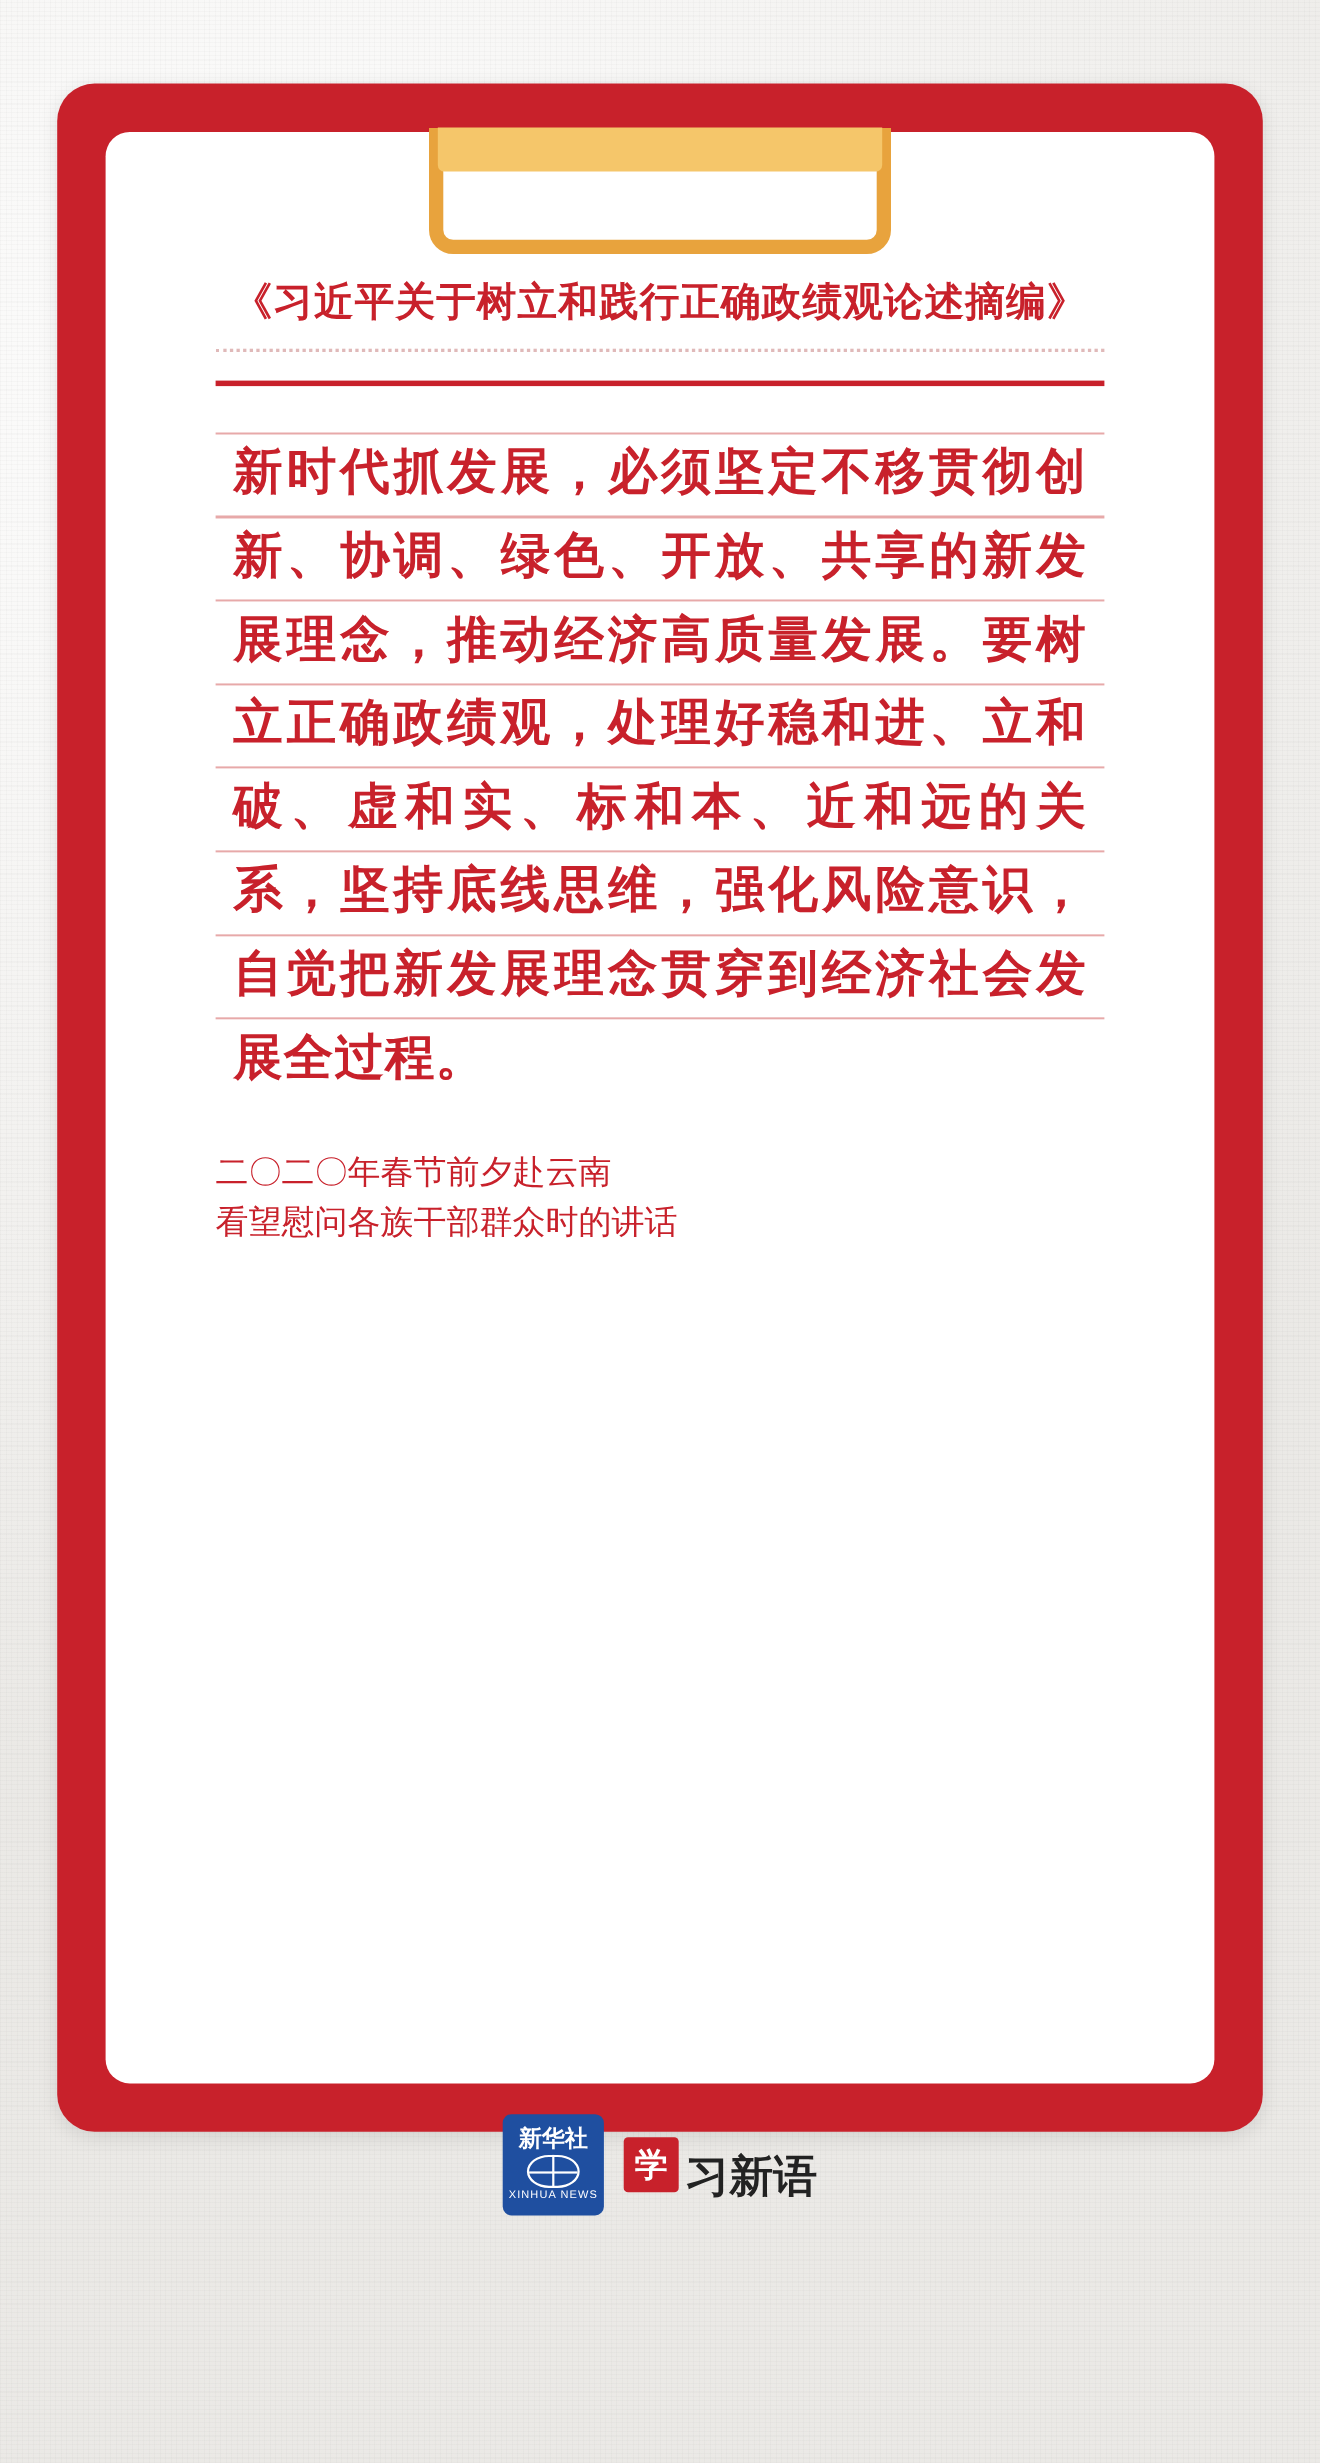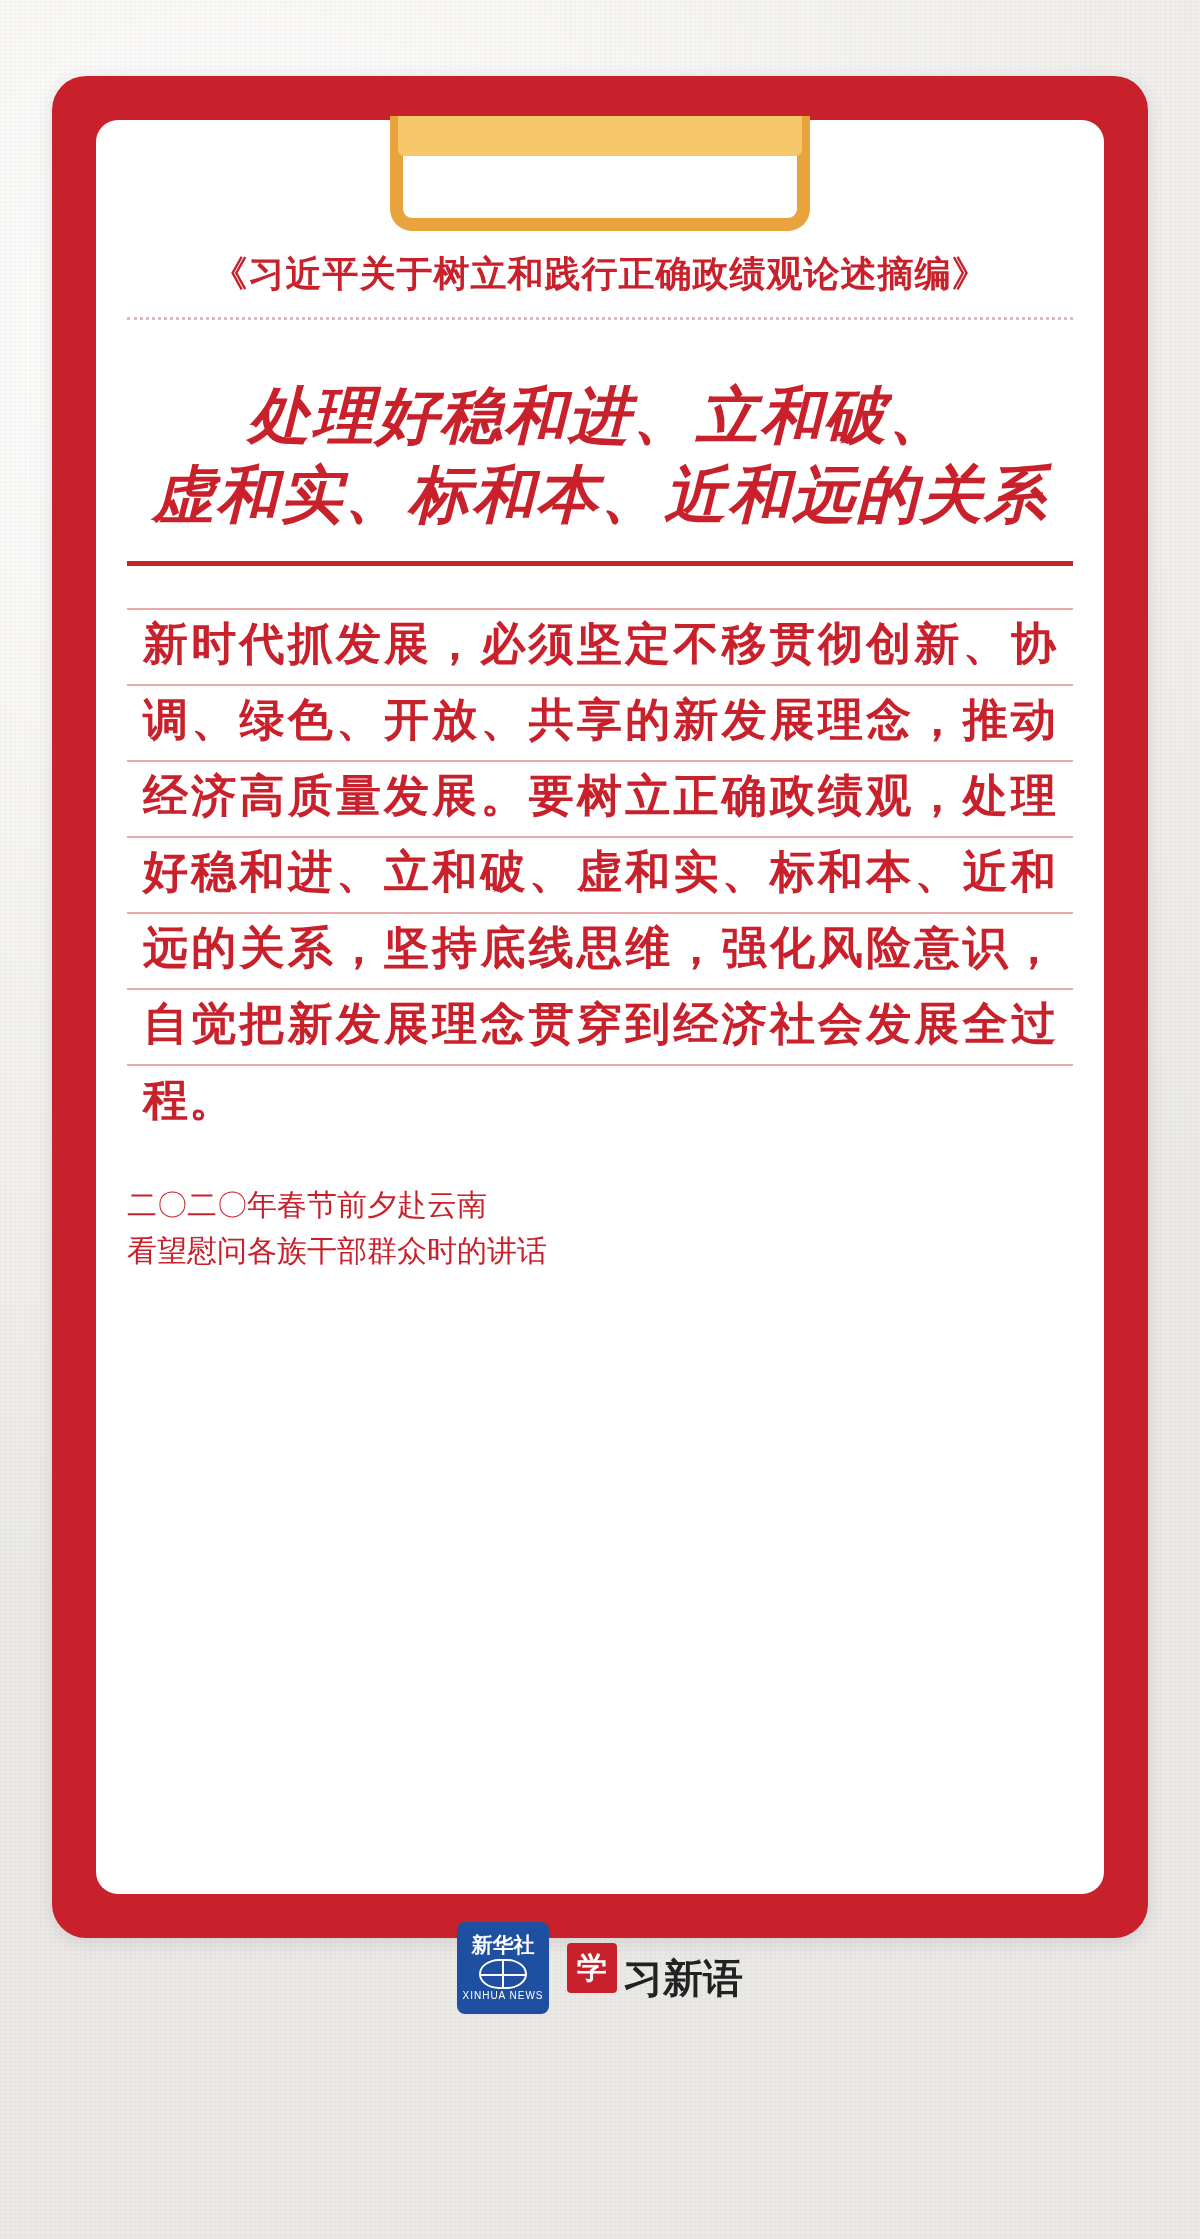--- a/index.html
+++ b/index.html
@@ -74,21 +74,21 @@
     background: #f5c66a;
     border-radius: 0 0 6px 6px;
   }
 
   .content {
     position: absolute;
     left: 0;
     top: 0;
     right: 0;
     bottom: 0;
-    padding: 0 31px;
+    padding: 0 100px;
     box-sizing: border-box;
   }
 
   .book-title {
     margin-top: 130px;
     text-align: center;
     color: #c8212b;
     font-size: 36px;
     font-weight: bold;
     letter-spacing: 1px;
@@ -248,24 +248,20 @@
     <div class="clip-bar"></div>
   </div>
 
   <div class="card">
     <div class="content">
 
       <div class="book-title">《习近平关于树立和践行正确政绩观论述摘编》</div>
 
       <div class="dotted-rule"></div>
 
-      <div class="headline">
-        <span class="ln">处理好稳和进、立和破、</span>
-        <span class="ln">虚和实、标和本、近和远的关系</span>
-      </div>
 
       <div class="thick-rule"></div>
 
       <div class="body-text">
         <p>新时代抓发展，必须坚定不移贯彻创新、协调、绿色、开放、共享的新发展理念，推动经济高质量发展。要树立正确政绩观，处理好稳和进、立和破、虚和实、标和本、近和远的关系，坚持底线思维，强化风险意识，自觉把新发展理念贯穿到经济社会发展全过程。</p>
       </div>
 
       <div class="attribution">
         <span class="ln">二〇二〇年春节前夕赴云南</span>
         <span class="ln">看望慰问各族干部群众时的讲话</span>

